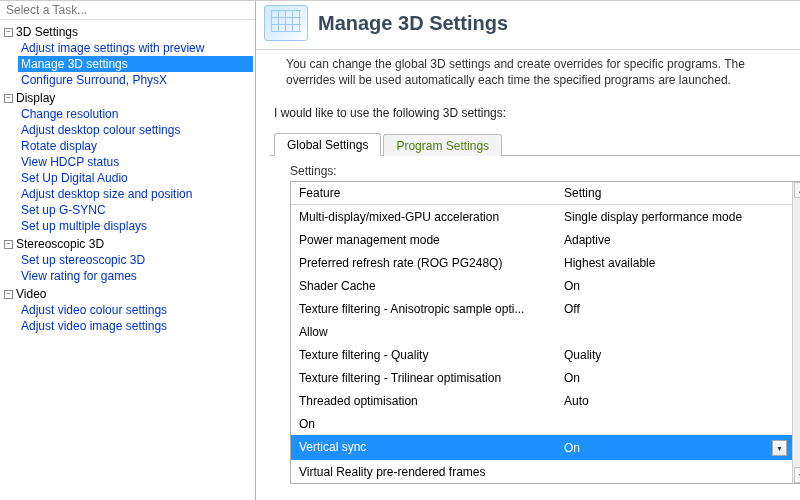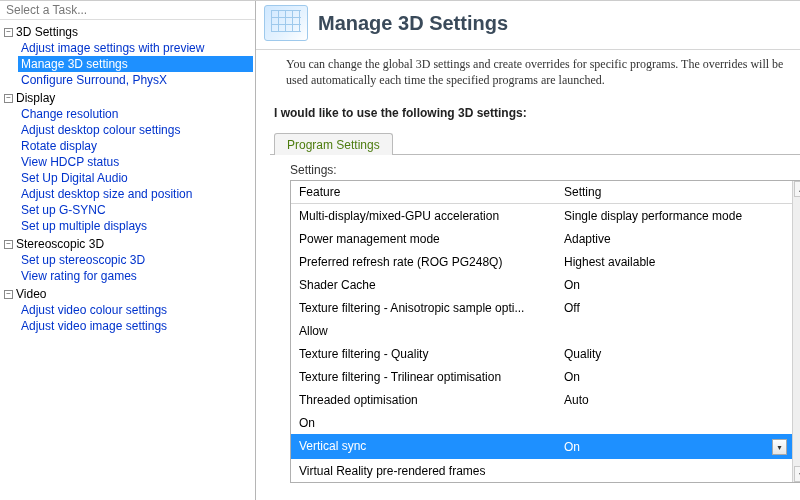--- a/index.html
+++ b/index.html
@@ -14,22 +14,22 @@
   .tree-label { color: #000; }
   .tree-children { margin-left: 16px; }
   .tree-item { padding: 1px 3px; color: #0033cc; cursor: pointer; white-space: nowrap; }
   .tree-item.selected { background: #1e90ff; color: #fff; }
   .main { flex: 1; height: 100%; background: #fff; position: relative; overflow: hidden; }
   .header { display: flex; align-items: center; gap: 10px; padding: 4px 8px 2px 8px; }
   .header-icon { width: 44px; height: 36px; background: linear-gradient(135deg,#cfe8ff 0%,#e6f3ff 60%,#fff 100%); border: 1px solid #9ec9ec; border-radius: 3px; position: relative; }
   .header-icon::after { content: ""; position: absolute; inset: 4px 6px 8px 6px; background: repeating-linear-gradient(0deg,#9ec9ec 0 1px, transparent 1px 7px), repeating-linear-gradient(90deg,#9ec9ec 0 1px, transparent 1px 7px); }
   .header-title { font-size: 20px; font-weight: 600; color: #3a4a5a; }
   .divider { border-top: 1px solid #d6d6d6; margin: 6px 0 6px 0; }
-  .desc { padding: 0 14px 8px 30px; color: #333; font-size: 12px; line-height: 1.35; font-family: Liberation Serif, serif; }
-  .sub-title { padding: 10px 14px 12px 18px; font-weight: bold; color: #222; }
+  .desc { padding: 0 14px 8px 30px; color: #333; font-size: 12px; line-height: 1.35; }
+  .sub-title { padding: 10px 14px 12px 18px; font-weight: normal; color: #222; }
   .tabs-wrap { margin: 0 0 0 14px; }
   .tabs { display: flex; align-items: flex-end; border-bottom: 1px solid #bbb; padding-left: 4px; }
   .tab { padding: 4px 12px 3px 12px; border: 1px solid #bbb; border-bottom: none; margin-right: 2px; background: #f4f4f4; border-top-left-radius: 3px; border-top-right-radius: 3px; color: #4d7c0f; cursor: pointer; position: relative; top: 1px; }
   .tab.active { background: #fff; color: #000; border-bottom: 1px solid #fff; }
   .panel { border: none; margin: 8px 0 0 14px; padding: 0 0 0 6px; }
   .settings-label { color: #333; margin-bottom: 3px; }
   .table-box { border: 1px solid #b0b0b0; width: 520px; background: #fff; position: relative; }
   .table-scroll { position: absolute; right: 0; top: 0; bottom: 0; width: 17px; background: #efefef; border-left: 1px solid #d0d0d0; display: flex; flex-direction: column; align-items: center; justify-content: space-between; }
   .sb-btn { width: 15px; height: 16px; background: #f6f6f6; border: 1px solid #c8c8c8; display: flex; align-items: center; justify-content: center; color: #555; font-size: 8px; }
   .tbl { width: 100%; }
@@ -107,20 +107,21 @@
     <div class="header">
       <div class="header-icon"></div>
       <div class="header-title">Manage 3D Settings</div>
     </div>
     <div class="divider"></div>
     <div class="desc">You can change the global 3D settings and create overrides for specific programs. The overrides will be used automatically each time the specified programs are launched.</div>
     <div class="sub-title">I would like to use the following 3D settings:</div>
 
     <div class="tabs-wrap">
       <div class="tabs" id="tabs">
+          <div class="tab active">Global Settings</div>
           <div class="tab">Program Settings</div>
         </div>
       <div class="panel">
         <div class="settings-label">Settings:</div>
         <div class="table-box">
           <div class="tbl">
             <div class="thead">
               <div class="th col-feat">Feature</div>
               <div class="th col-set">Setting</div>
             </div>

